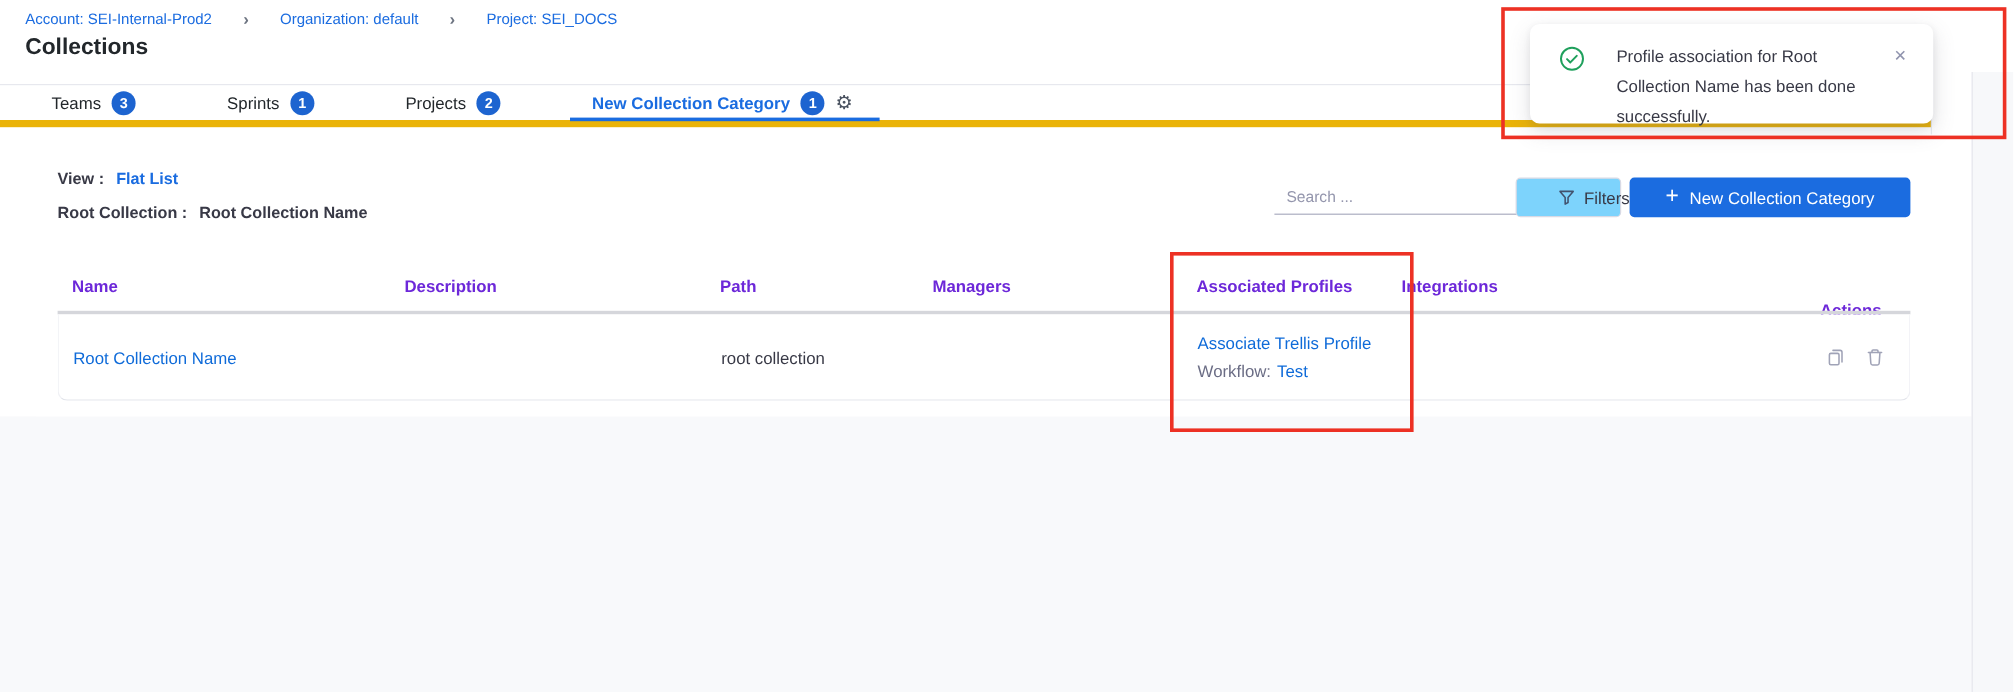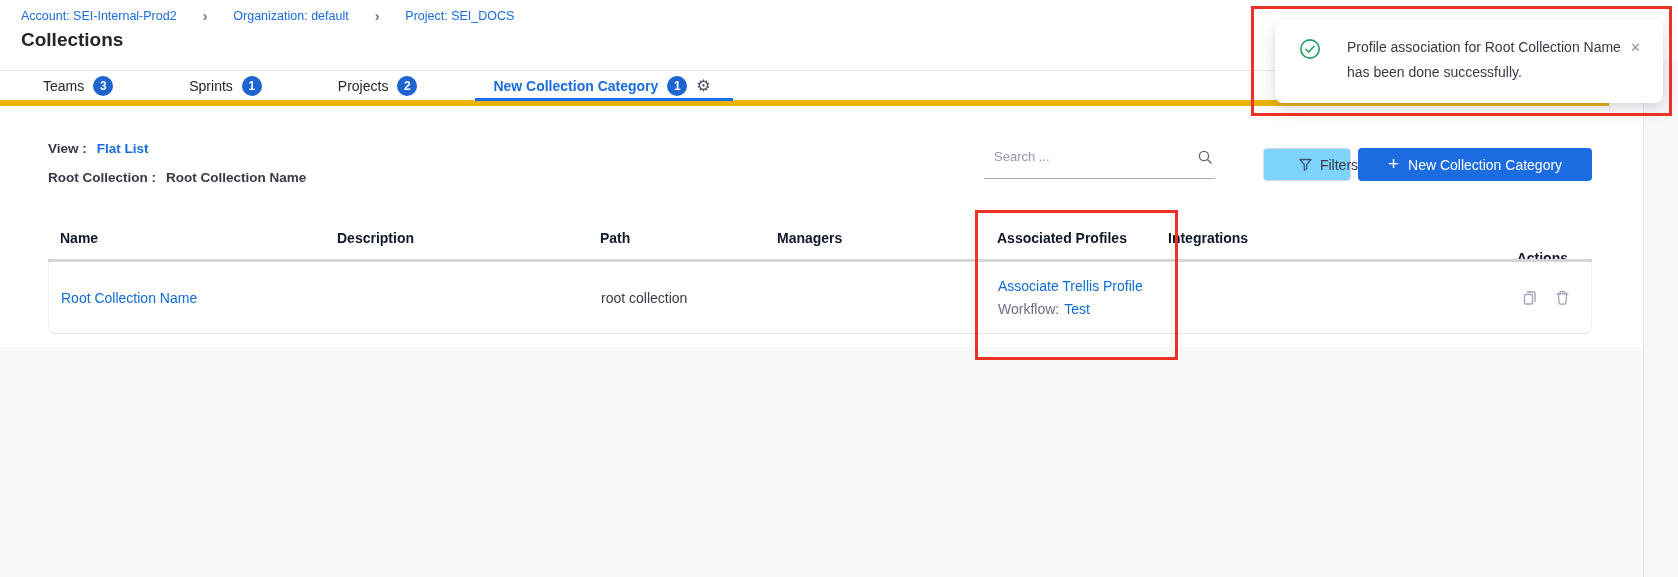--- a/index.html
+++ b/index.html
@@ -29,51 +29,51 @@
   .below-bg{position:absolute;left:0;top:347px;width:1643px;height:230px;background:#f8f9fb;}
   .right-rail{position:absolute;left:1643px;top:60px;width:35px;height:517px;background:#f7f8fa;
               border-left:1px solid #e5e7ed;box-sizing:border-box;}
 
   
   .card{position:absolute;left:30px;top:112px;width:1580px;height:235px;background:#fff;}
   .view-row,.root-row{position:absolute;left:18px;display:flex;gap:10px;font-size:13.5px;font-weight:600;color:#383946;}
   .view-row{top:29px;} .root-row{top:58px;}
   .blue-link{color:#1a6ce0;cursor:pointer;}
 
-  .search-wrap{position:absolute;left:954px;top:37px;width:231px;height:30px;box-sizing:border-box;
-               border-bottom:1.5px solid #abadc0;display:flex;align-items:flex-start;}
+  .search-wrap{position:absolute;left:1032px;top:37px;width:231px;height:30px;box-sizing:border-box;
+               border-bottom:1.5px solid #abadc0;display:flex;align-items:center;}
   .search-input{border:none;outline:none;flex:1;font-size:13px;color:#383946;padding:0 0 0 10px;
                 background:transparent;font-family:inherit;min-width:0;}
   .search-input::placeholder{color:#9496ad;}
   .search-icon{margin-right:2px;flex:none;cursor:pointer;}
 
   .filters-btn{position:absolute;left:1233px;top:36px;width:88px;height:33px;box-sizing:border-box;
                border:1px solid #d8dae5;border-radius:4px;background:#7dd3fc;display:flex;align-items:center;
                justify-content:center;gap:7px;font-size:14px;color:#383946;cursor:pointer;font-family:inherit;padding-left:48px;}
   .new-btn{position:absolute;left:1328px;top:36px;width:234px;height:33px;border:none;border-radius:4px;
            background:#1b6ce0;color:#fff;display:flex;align-items:center;justify-content:center;gap:9px;
            font-size:14px;font-weight:500;cursor:pointer;font-family:inherit;}
   .new-btn .plus{font-size:19px;font-weight:400;line-height:1;margin-top:-2px;}
 
   
   .tgrid{display:grid;grid-template-columns:277px 263px 177px 220px 171px 300px 1fr;padding-left:12px;box-sizing:border-box;}
-  .thead{position:absolute;left:18px;top:118px;width:1544px;font-size:14px;font-weight:700;color:#0f172a;}
+  .thead{position:absolute;left:18px;top:118px;width:1544px;font-size:14px;font-weight:700;color:#6d28d9;}
   .th-actions{text-align:right;padding-right:24px;margin-top:20px;}
   .divider{position:absolute;left:18px;top:147px;width:1544px;height:3px;background:#d5d6db;}
   .trow{position:absolute;left:18px;top:150px;width:1544px;height:72px;align-items:center;font-size:14px;color:#383946;
         border-bottom:1px solid #e3e5eb;border-left:1px solid #f0f1f5;border-right:1px solid #f0f1f5;
         border-radius:0 0 8px 8px;background:#fff;}
   .row-link{color:#0f6bd9;cursor:pointer;}
   .profiles-cell{display:flex;flex-direction:column;gap:7px;}
   .workflow-label{color:#6b6d85;margin-right:5px;}
   .actions-cell{display:flex;justify-content:flex-end;align-items:center;gap:16px;padding-right:20px;}
   .action-icon{cursor:pointer;line-height:0;}
 
   
-  .toast{position:absolute;left:1275px;top:20px;width:388px;height:83px;background:#fff;border-radius:8px;
+  .toast{position:absolute;left:1275px;top:20px;width:336px;height:83px;background:#fff;border-radius:8px;
          box-shadow:0 2px 6px rgba(40,41,61,.07),0 7px 18px rgba(96,97,112,.18);display:flex;align-items:flex-start;
          padding:15px 22px 4px 24px;box-sizing:border-box;z-index:5;}
   .toast-icon{margin:3px 26px 0 0;flex:none;line-height:0;}
   .toast-msg{width:276px;font-size:14px;line-height:25px;color:#383946;}
   .toast-close{margin-left:auto;margin-top:5px;font-family:"DejaVu Sans",sans-serif;font-size:13px;color:#9094ae;cursor:pointer;}
 
   
   .rr{position:absolute;border:3px solid #ed3124;box-sizing:border-box;z-index:9;pointer-events:none;}
   .rr1{left:1251px;top:6px;width:421px;height:110px;}
   .rr2{left:975px;top:210px;width:203px;height:150px;}

